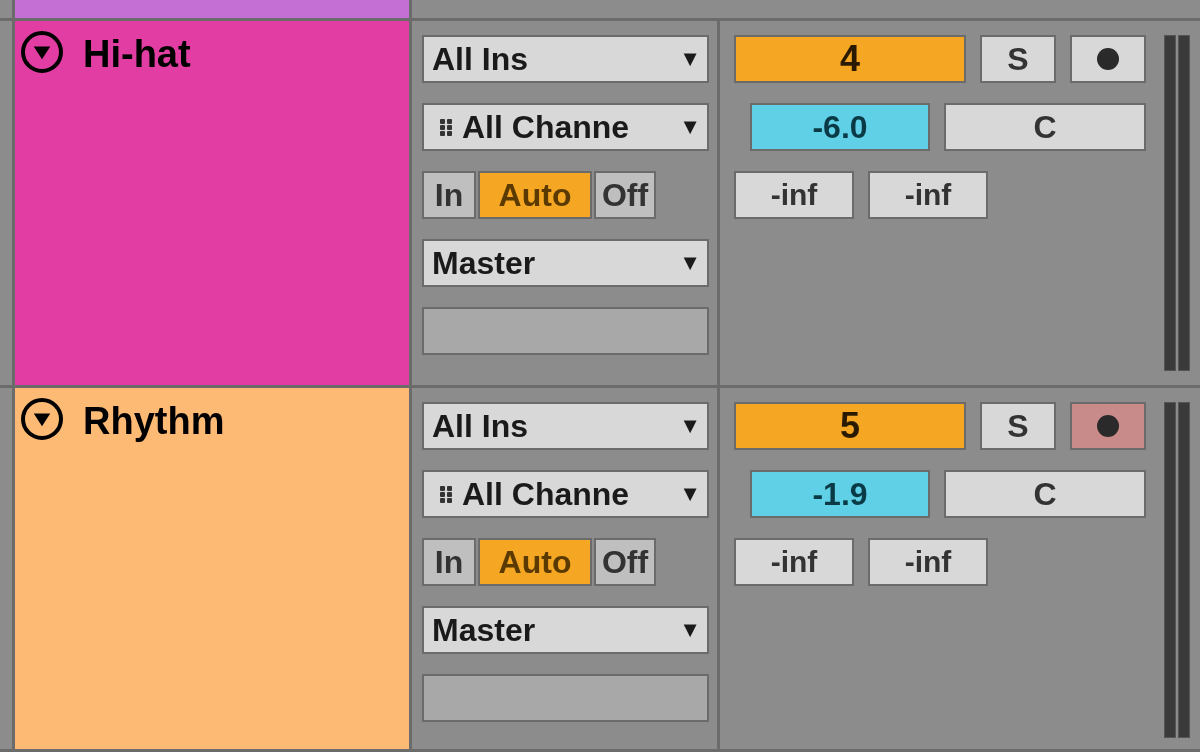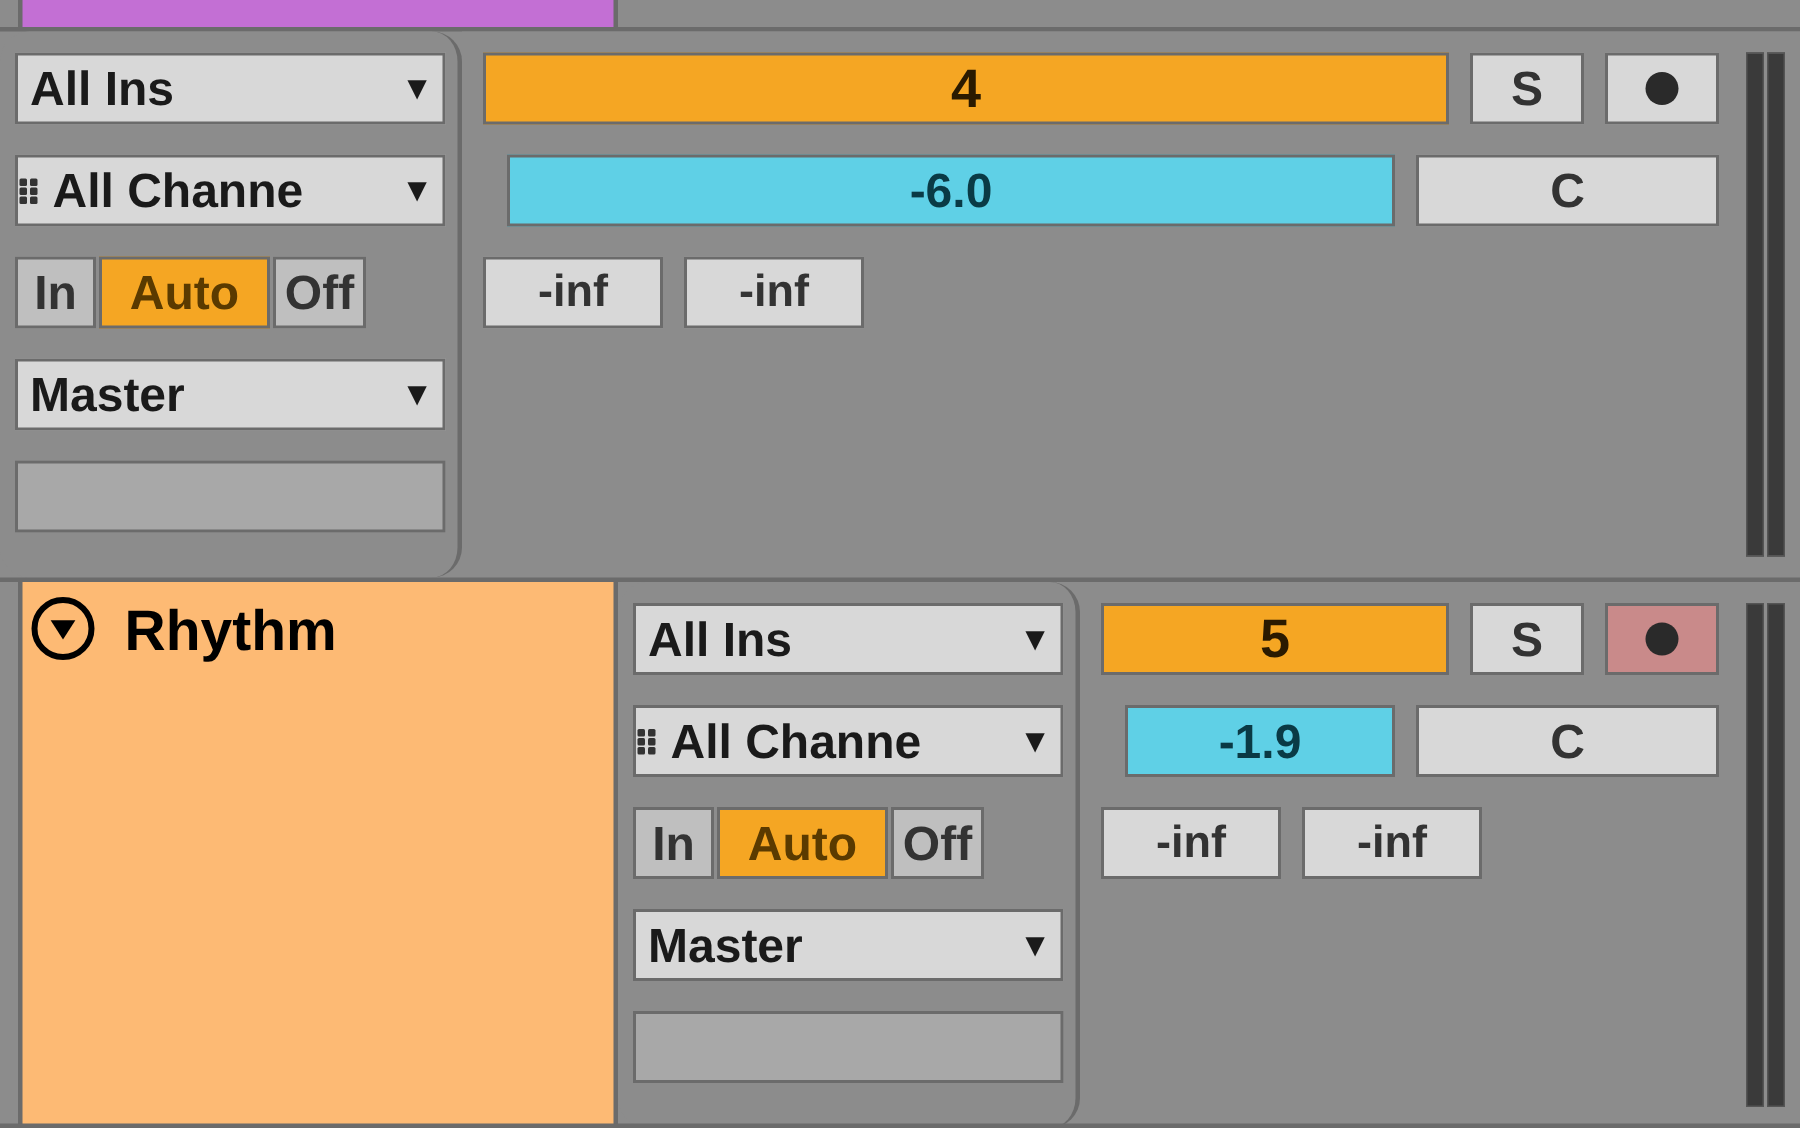--- a/index.html
+++ b/index.html
@@ -61,21 +61,20 @@
     padding-top: 2px;
   }
   .io-section {
     width: 308px;
     padding: 14px 8px 0 10px;
     background: #8c8c8c;
     border-right: 3px solid #6b6b6b;
     display: flex;
     flex-direction: column;
     gap: 20px;
-    border-radius: 20px;
   }
   .mixer-section {
     flex: 1;
     padding: 14px 10px 0 14px;
     background: #8c8c8c;
     display: flex;
     flex-direction: column;
     gap: 20px;
     position: relative;
   }
@@ -100,21 +99,21 @@
     background: #d8d8d8;
     border: 2px solid #6b6b6b;
     display: flex;
     align-items: center;
     font-size: 32px;
     font-weight: bold;
     color: #1a1a1a;
   }
   .dropdown { justify-content: space-between; padding: 0 6px 0 8px; width: 100%; }
   .dropdown .tri { font-size: 22px; }
-  .channel-dd { padding-left: 1px; }
+  .channel-dd { padding-left: 16px; }
   .channel-dd .dots {
     display: inline-flex;
     flex-direction: column;
     gap: 1px;
     margin-right: 10px;
   }
   .channel-dd .dots span {
     display: flex;
     gap: 2px;
   }
@@ -212,20 +211,28 @@
   }
 </style>
 </head>
 <body>
 
 <div class="tracks">
 
   <div class="purple-bar"></div>
 
   <div class="track-row">
+    <div class="track-header pink">
+      <div class="expand-btn">
+        <svg viewBox="0 0 24 24">
+            <polygon points="3,6 21,6 12,20" fill="#000"></polygon>
+          </svg>
+      </div>
+      <div class="track-name">Hi-hat</div>
+    </div>
 
     <div class="io-section">
       <div class="dropdown">
         <span>All Ins</span>
         <span class="tri">▼</span>
       </div>
       <div class="dropdown channel-dd">
         <span style="display:flex;align-items:center;">
           <span class="dots">
             <span>

